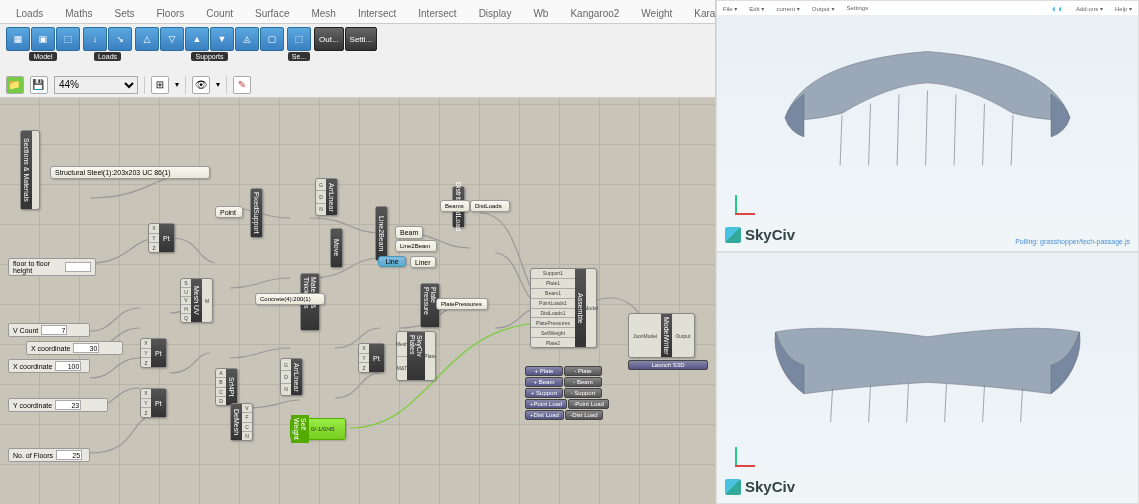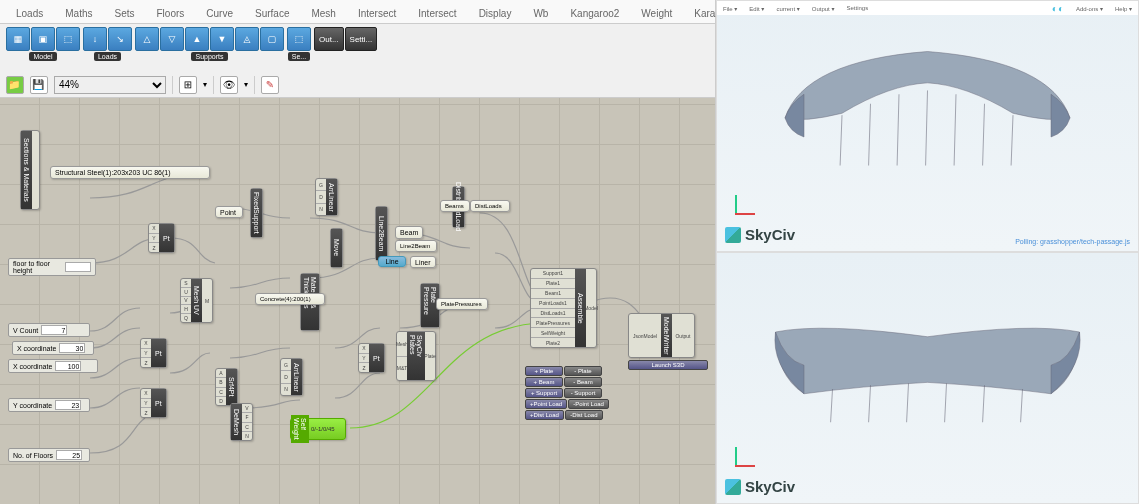--- a/index.html
+++ b/index.html
@@ -24,21 +24,21 @@
 .tab.active{background:#fff;color:#000;border-color:#ccc;border-radius:3px 3px 0 0}
 .ribbon{height:48px;background:#f0f0f0;display:flex;align-items:flex-start;padding:3px 6px;gap:3px}
 .ribbon-group{display:flex;flex-direction:column;align-items:center;gap:1px}
 .ribbon-row{display:flex;gap:1px}
 .ribbon-btn{width:24px;height:24px;background:linear-gradient(#5ba8e0,#3a7fc0);border:1px solid #2a6fa0;border-radius:2px;display:flex;align-items:center;justify-content:center;color:#fff;font-size:9px;cursor:pointer}
 .ribbon-btn.dark{background:linear-gradient(#666,#333);border-color:#222;color:#fff;width:auto;padding:0 4px;font-size:8px}
 .ribbon-label{font-size:7px;color:#fff;background:#333;padding:1px 4px;border-radius:2px;white-space:nowrap}
 .toolbar{height:26px;background:#f0f0f0;display:flex;align-items:center;padding:0 6px;gap:6px;border-bottom:1px solid #ccc}
 .tb-btn{width:18px;height:18px;border:1px solid #aaa;border-radius:2px;background:#fff;cursor:pointer;display:flex;align-items:center;justify-content:center;font-size:10px}
 .tb-btn.green{background:#7c4}
-.zoom-select{width:112px;height:18px;font-size:10px;border:1px solid #aaa}
+.zoom-select{width:84px;height:18px;font-size:10px;border:1px solid #aaa}
 .tb-sep{width:1px;height:18px;background:#ccc}
 .canvas{flex:1;background:#c8c4b8;position:relative;overflow:hidden;background-image:repeating-linear-gradient(0deg,transparent,transparent 39px,#b8b4a8 39px,#b8b4a8 40px),repeating-linear-gradient(90deg,transparent,transparent 39px,#b8b4a8 39px,#b8b4a8 40px)}
 .node{position:absolute;background:linear-gradient(#f8f8f8,#e8e8e8);border:1px solid #999;border-radius:3px;font-size:7px;display:flex;align-items:center;box-shadow:1px 1px 2px rgba(0,0,0,0.2)}
 .node-wide{background:linear-gradient(#f8f8f0,#e8e8d8);padding:2px 4px;min-height:12px}
 .node.green{background:linear-gradient(#9e4,#7c2);border-color:#5a0}
 .node.blue{background:linear-gradient(#8bd,#5ac);border-color:#49b}
 .input-node{position:absolute;background:#e8e8e0;border:1px solid #999;border-radius:2px;font-size:7px;padding:1px 4px;display:flex;align-items:center;gap:3px}
 .input-node input{width:26px;height:10px;font-size:7px;border:1px solid #aaa;text-align:right;padding:0 1px}
 .comp{position:absolute;display:flex;background:#e0e0d4;border:1px solid #888;border-radius:3px;box-shadow:1px 1px 2px rgba(0,0,0,0.2)}
 .comp-side{width:10px;display:flex;flex-direction:column;font-size:5px;color:#444}
@@ -57,21 +57,21 @@
 </style>
 </head>
 <body>
 
 <div class="left-panel">
   <div class="tabs">
     <span class="tab">Loads</span>
     <span class="tab">Maths</span>
     <span class="tab">Sets</span>
     <span class="tab">Floors</span>
-    <span class="tab">Curve</span>
+    <span class="tab">Count</span>
     <span class="tab">Surface</span>
     <span class="tab">Mesh</span>
     <span class="tab">Intersect</span>
     <span class="tab">Intersect</span>
     <span class="tab">Display</span>
     <span class="tab">Wb</span>
     <span class="tab">Kangaroo2</span>
     <span class="tab">Weight</span>
     <span class="tab">Karamba3D</span>
     <span class="tab active">SkyCiv</span>
@@ -169,29 +169,29 @@
       </div>
 
     <div class="input-node" style="top:160px;left:8px;width:88px">
         <span>floor to floor height</span>
         <input value="" style="">
       </div>
     <div class="input-node" style="top:225px;left:8px;width:82px">
         <span>V Count</span>
         <input value="7" style="">
       </div>
-    <div class="input-node" style="top:243px;left:12px;width:82px">
+    <div class="input-node" style="top:243px;left:26px;width:97px">
         <span>X coordinate</span>
         <input value="30" style="">
       </div>
-    <div class="input-node" style="top:261px;left:8px;width:90px">
+    <div class="input-node" style="top:261px;left:8px;width:82px">
         <span>X coordinate</span>
         <input value="100" style="">
       </div>
-    <div class="input-node" style="top:300px;left:8px;width:82px">
+    <div class="input-node" style="top:300px;left:8px;width:100px">
         <span>Y coordinate</span>
         <input value="23" style="">
       </div>
     <div class="input-node" style="top:350px;left:8px;width:82px">
         <span>No. of Floors</span>
         <input value="25" style="">
       </div>
 
     <div class="comp" style="top:125px;left:148px;height:30px">
         <div class="comp-side">

